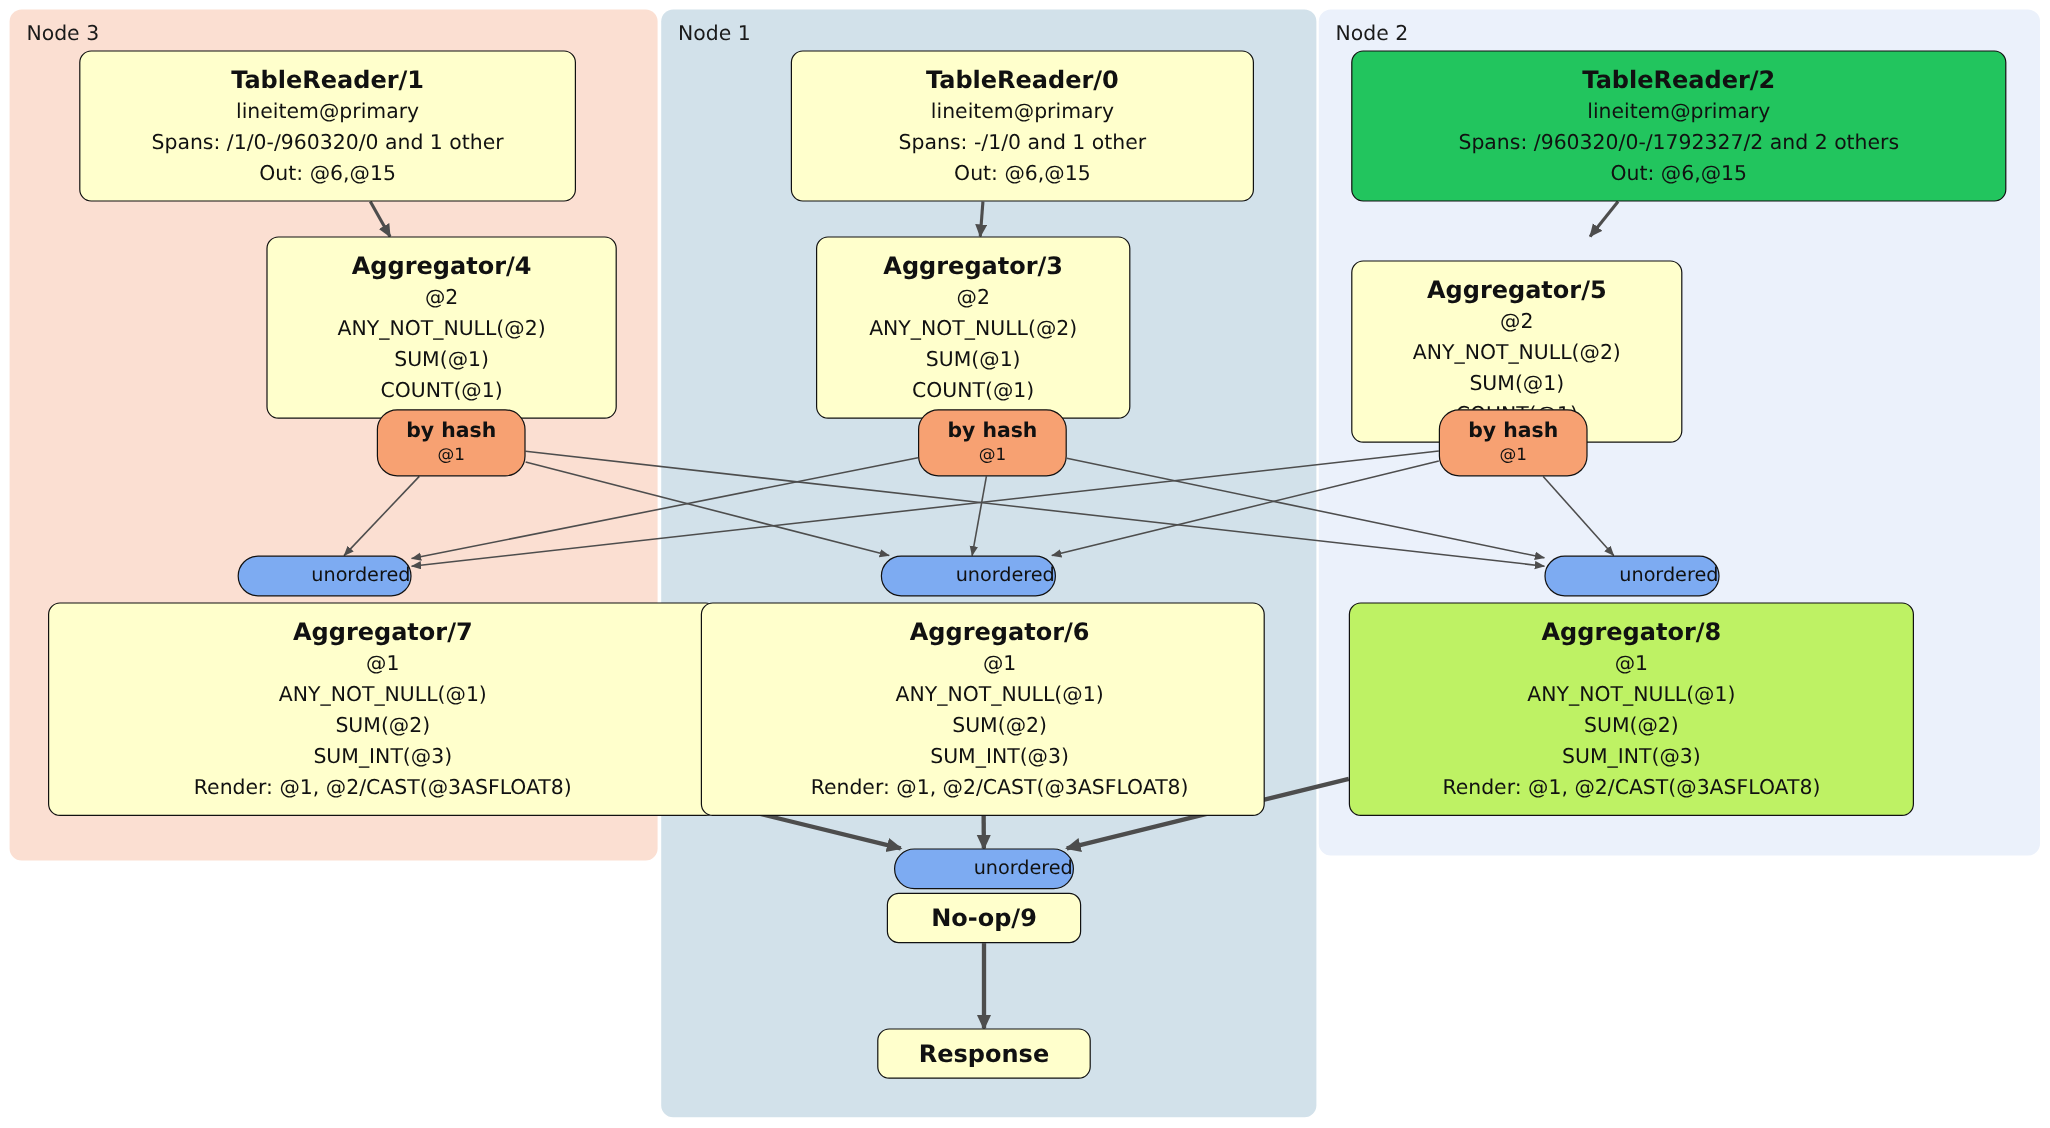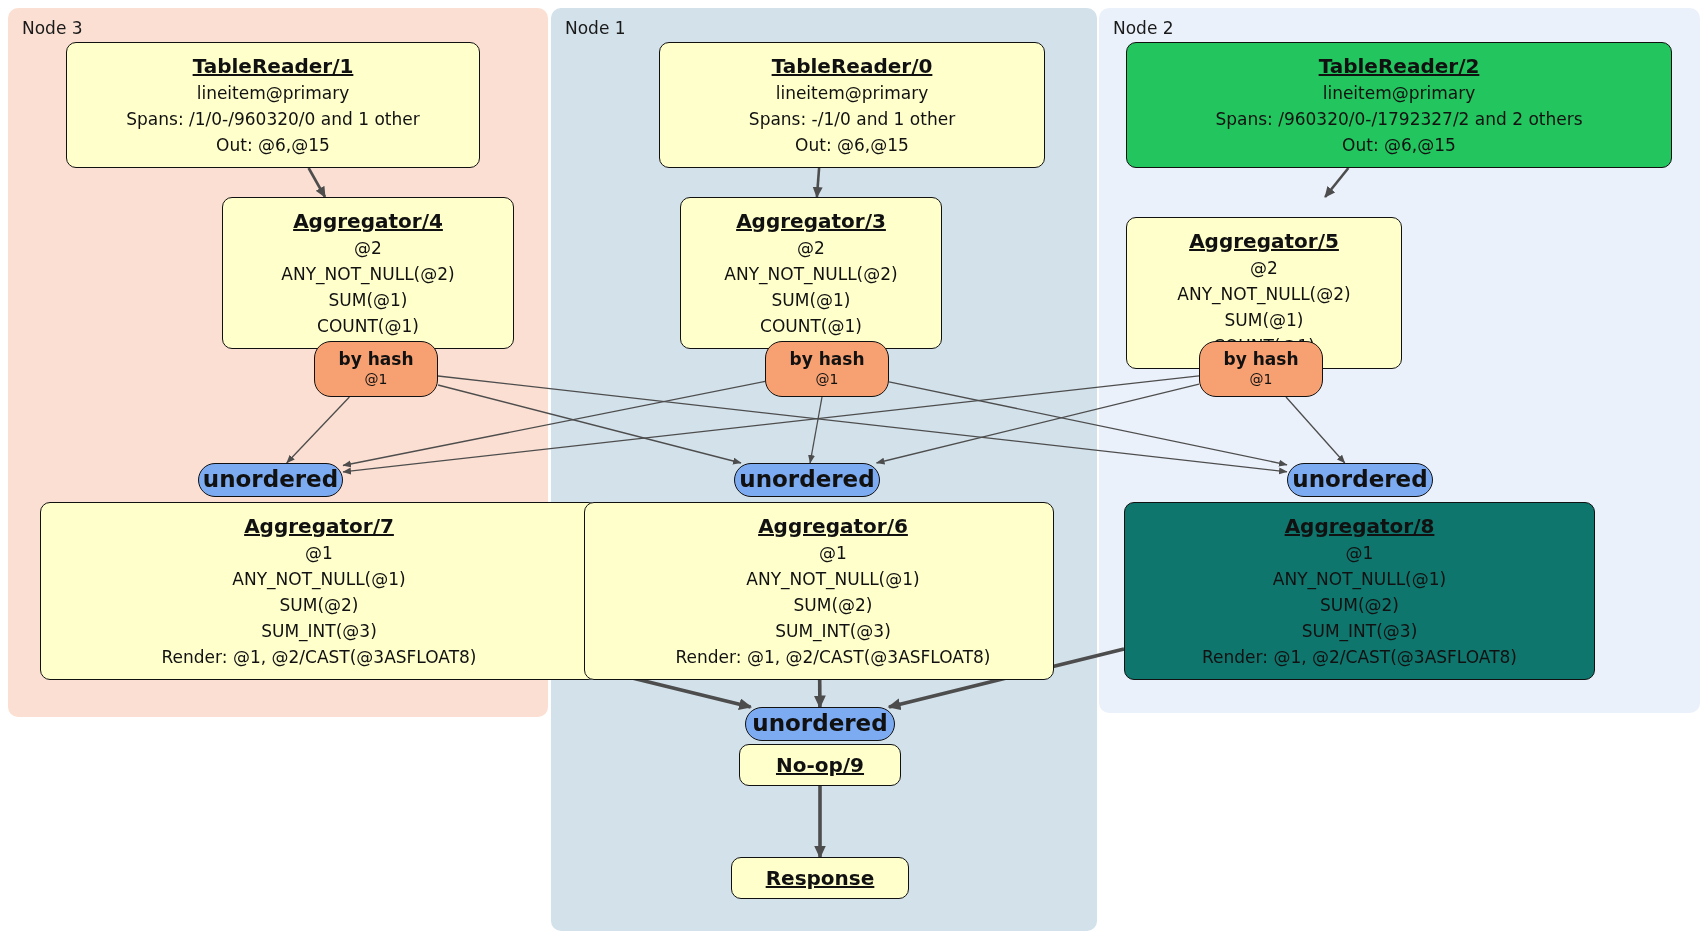--- a/index.html
+++ b/index.html
@@ -11,32 +11,32 @@
   .region-label{position:absolute;top:10px;left:14px;font-size:17px;color:#1a1a1a;white-space:nowrap;}
   #edge-layer{position:absolute;left:0;top:0;z-index:2;}
   .edge-thin{stroke-width:1.3px;fill:none;}
   .edge-mid{stroke-width:2.6px;fill:none;}
   .edge-thick{stroke-width:3.6px;fill:none;}
   .box{
     position:absolute;z-index:3;border:1.6px solid #111;border-radius:10px;
     text-align:center;padding:9px 4px;box-sizing:border-box;
   }
   .box.compact{padding:6px 4px;}
-  .box-title{font-weight:bold;font-size:20px;line-height:28px;white-space:nowrap;text-decoration:underline;}
+  .box-title{font-weight:bold;font-size:20px;line-height:28px;white-space:nowrap;}
   .box-line{font-size:17px;line-height:26px;white-space:nowrap;}
   .router{
     position:absolute;z-index:4;border:1.6px solid #111;border-radius:17px;
     text-align:center;box-sizing:border-box;height:56px;padding-top:6px;
   }
   .router-label{font-weight:bold;font-size:17px;line-height:22px;white-space:nowrap;}
   .router-sub{font-size:14px;line-height:18px;white-space:nowrap;}
   .sync{
     position:absolute;z-index:4;border:1.6px solid #111;border-radius:17px;
-    text-align:center;box-sizing:border-box;height:34px;line-height:30px;
-    font-weight:bold;font-size:23px;white-space:nowrap;
+    text-align:right;box-sizing:border-box;height:34px;line-height:30px;
+    font-weight:normal;font-size:16px;white-space:nowrap;
   }
   
   #el-region-node3{left:8px;top:8px;width:540px;height:709px;}
   #el-region-node1{left:551px;top:8px;width:546px;height:923px;}
   #el-region-node2{left:1099px;top:8px;width:601px;height:705px;}
   #el-tr1{left:66px;top:42px;width:414px;}
   #el-agg4{left:222px;top:197px;width:292px;}
   #el-agg7{left:40px;top:502px;width:558px;}
   #el-tr0{left:659px;top:42px;width:386px;}
   #el-agg3{left:680px;top:197px;width:262px;}
@@ -150,21 +150,21 @@
       <div class="box-line">Spans: /960320/0-/1792327/2 and 2 others</div>
       <div class="box-line">Out: @6,@15</div>
     </div>
     <div class="box" id="el-agg5" style="background: rgb(255, 255, 204);">
       <div class="box-title">Aggregator/5</div>
       <div class="box-line">@2</div>
       <div class="box-line">ANY_NOT_NULL(@2)</div>
       <div class="box-line">SUM(@1)</div>
       <div class="box-line">COUNT(@1)</div>
     </div>
-    <div class="box" id="el-agg8" style="background: #0f766e;">
+    <div class="box" id="el-agg8" style="background: #bef264;">
       <div class="box-title">Aggregator/8</div>
       <div class="box-line">@1</div>
       <div class="box-line">ANY_NOT_NULL(@1)</div>
       <div class="box-line">SUM(@2)</div>
       <div class="box-line">SUM_INT(@3)</div>
       <div class="box-line">Render: @1, @2/CAST(@3ASFLOAT8)</div>
     </div>
     <div class="router" id="el-byhash3" style="background: rgb(247, 161, 114);">
       <div class="router-label">by hash</div>
       <div class="router-sub">@1</div>

